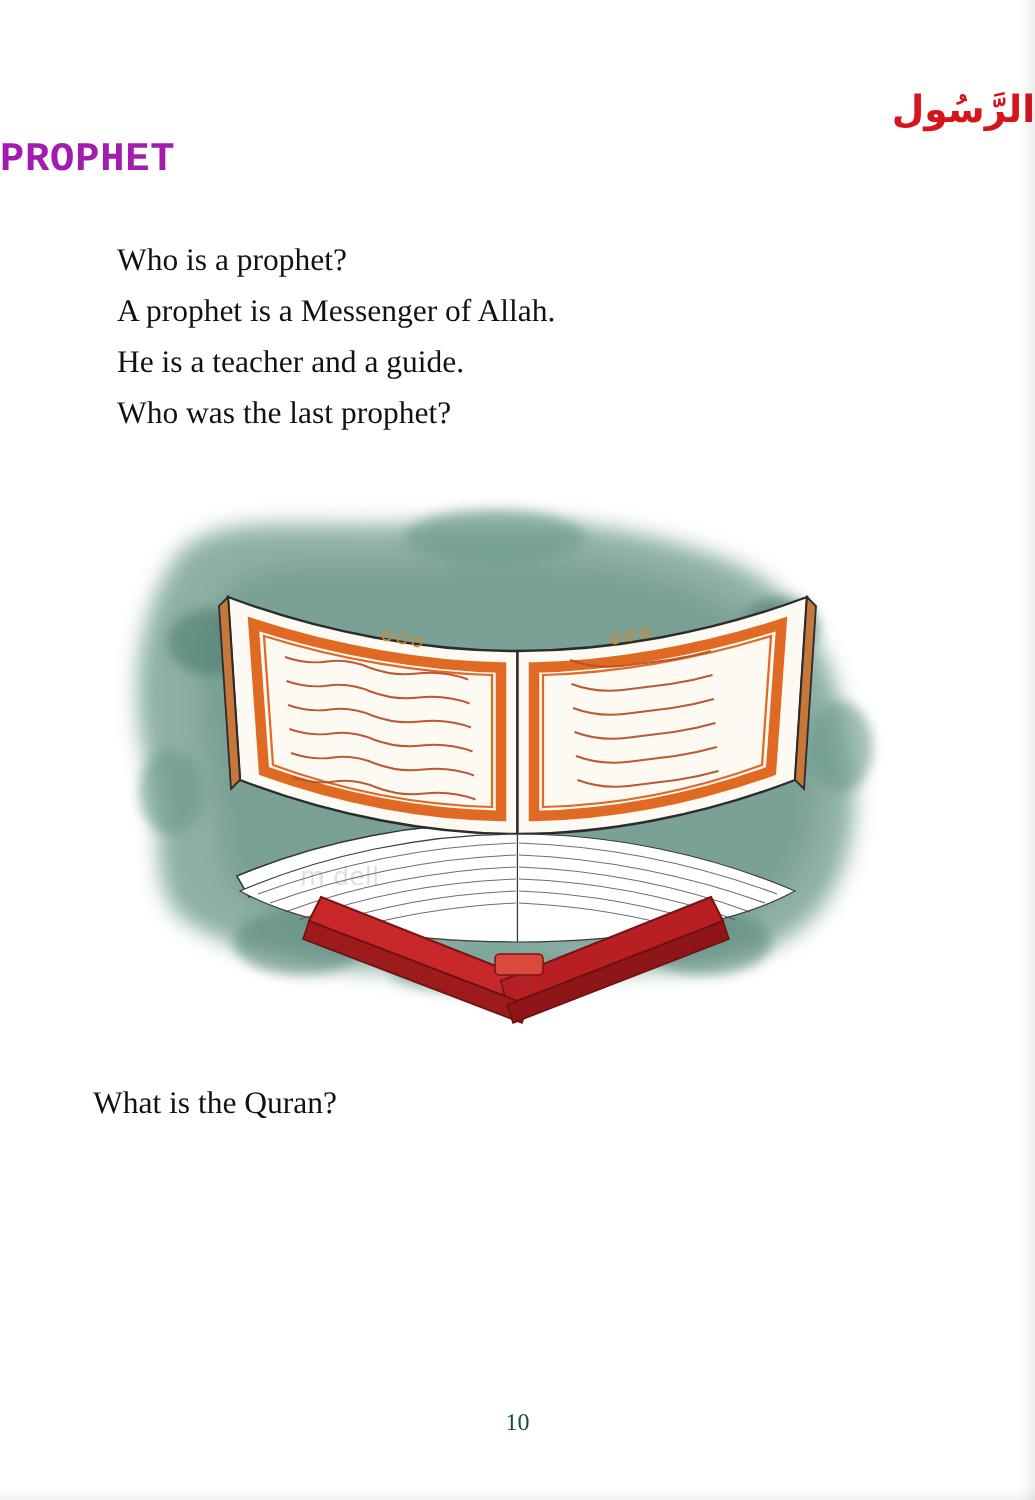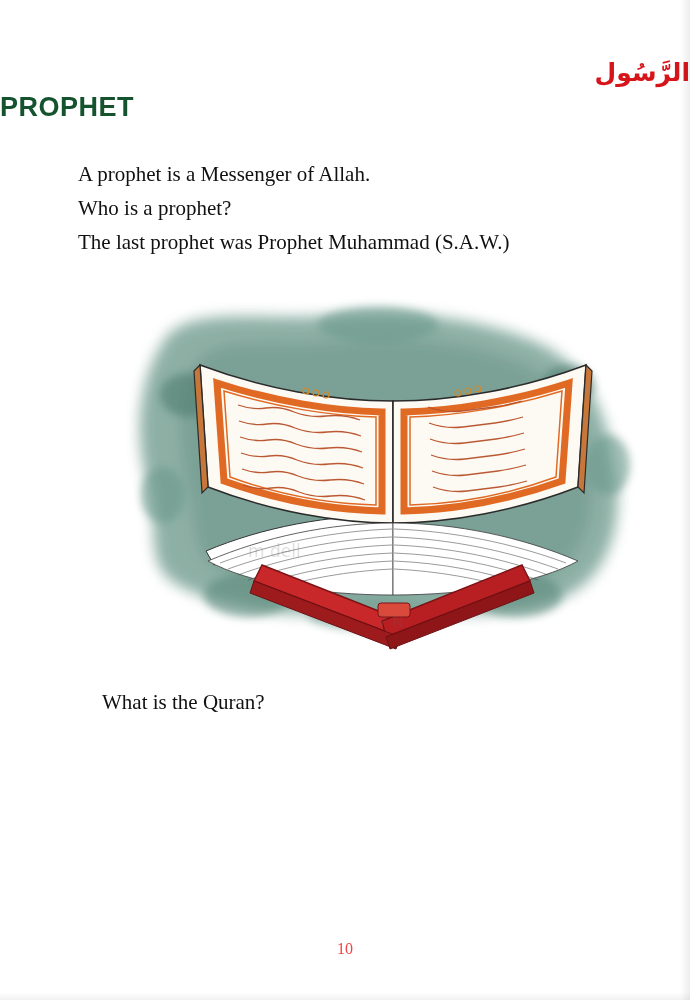--- a/index.html
+++ b/index.html
@@ -45,84 +45,84 @@
   .arabic-title {
     color: #d8141b;
     font-family: "DejaVu Sans", sans-serif;
     font-size: 25px;
     font-weight: bold;
     direction: rtl;
     line-height: 1.2;
     margin: 0;
   }
   .english-title {
-    font-family: Liberation Sans, sans-serif;
+    font-family: Liberation Mono, monospace;
     font-size: 27px;
     font-weight: bold;
     letter-spacing: 0.5px;
     margin: 4px 0 0 0;
-    color: #14532d;
+    color: #a21caf;
   }
 
   .prophet-heading { padding-top: 58px; }
 
   .body-text {
     margin: 34px 0 0 0;
     padding-left: 78px;
     padding-right: 40px;
     font-size: 21px;
     line-height: 1.62;
   }
   .body-text p { margin: 0; }
 
   .illustration-wrap {
     position: relative;
     width: 611px;
     height: 400px;
     margin-top: 6px;
-    padding-left: 48px;
   }
   .illustration-wrap svg { display: block; }
 
   .quran-heading { margin-top: -6px; }
 
   .bottom-text {
     margin: 26px 0 0 0;
-    padding-left: 102px;
+    padding-left: 62px;
     padding-right: 40px;
     font-size: 21px;
     line-height: 1.62;
   }
   .bottom-text p { margin: 0; }
 
   .page-number {
     position: absolute;
     bottom: 42px;
     left: 0;
     width: 100%;
     text-align: center;
     font-size: 16px;
     font-family: "Liberation Serif", serif;
-    color: #ef4444;
+    color: #14532d;
   }
 </style>
 </head>
 <body>
 
 <div class="page">
 
   <div class="heading-block prophet-heading">
     <div class="arabic-title">الرَّسُول</div>
     <div class="english-title">PROPHET</div>
   </div>
 
   <div class="body-text">
+    <p>Who is a prophet?</p>
     <p>A prophet is a Messenger of Allah.</p>
-    <p>Who is a prophet?</p>
-    <p>The last prophet was Prophet Muhammad (S.A.W.)</p>
+    <p>He is a teacher and a guide.</p>
+    <p>Who was the last prophet?</p>
   </div>
 
   <div class="illustration-wrap">
     <svg width="690" height="400" viewBox="0 0 690 400" xmlns="http://www.w3.org/2000/svg">
       <defs>
         <filter id="soft" x="-20%" y="-20%" width="140%" height="140%">
           <feGaussianBlur stdDeviation="4"></feGaussianBlur>
         </filter>
         <filter id="soft2" x="-20%" y="-20%" width="140%" height="140%">
           <feGaussianBlur stdDeviation="7"></feGaussianBlur>

